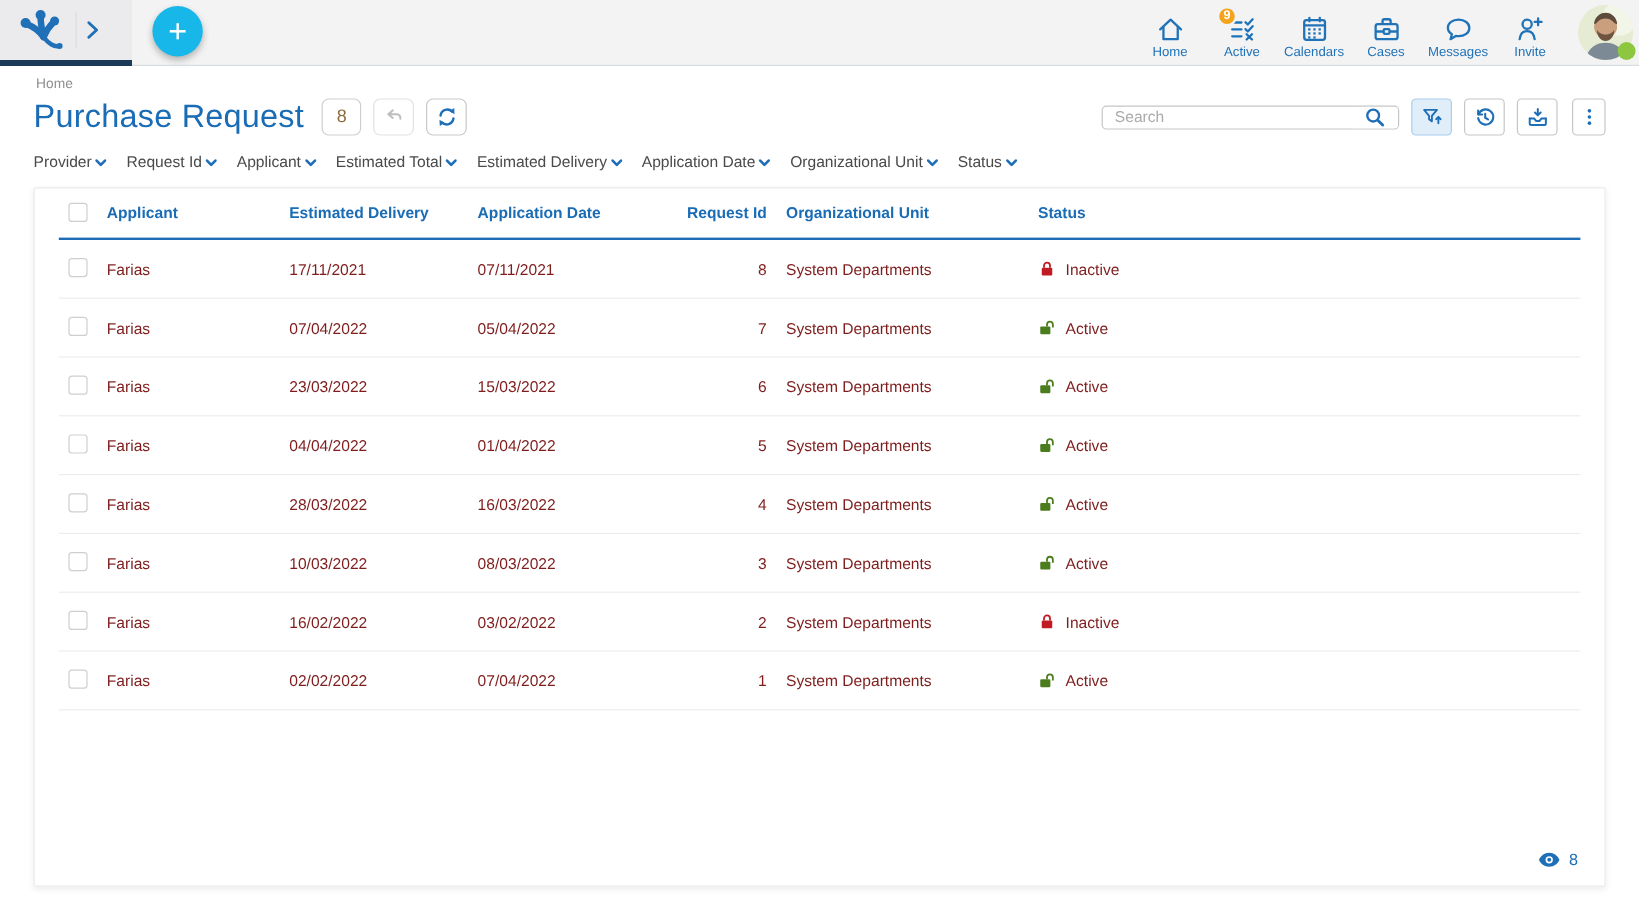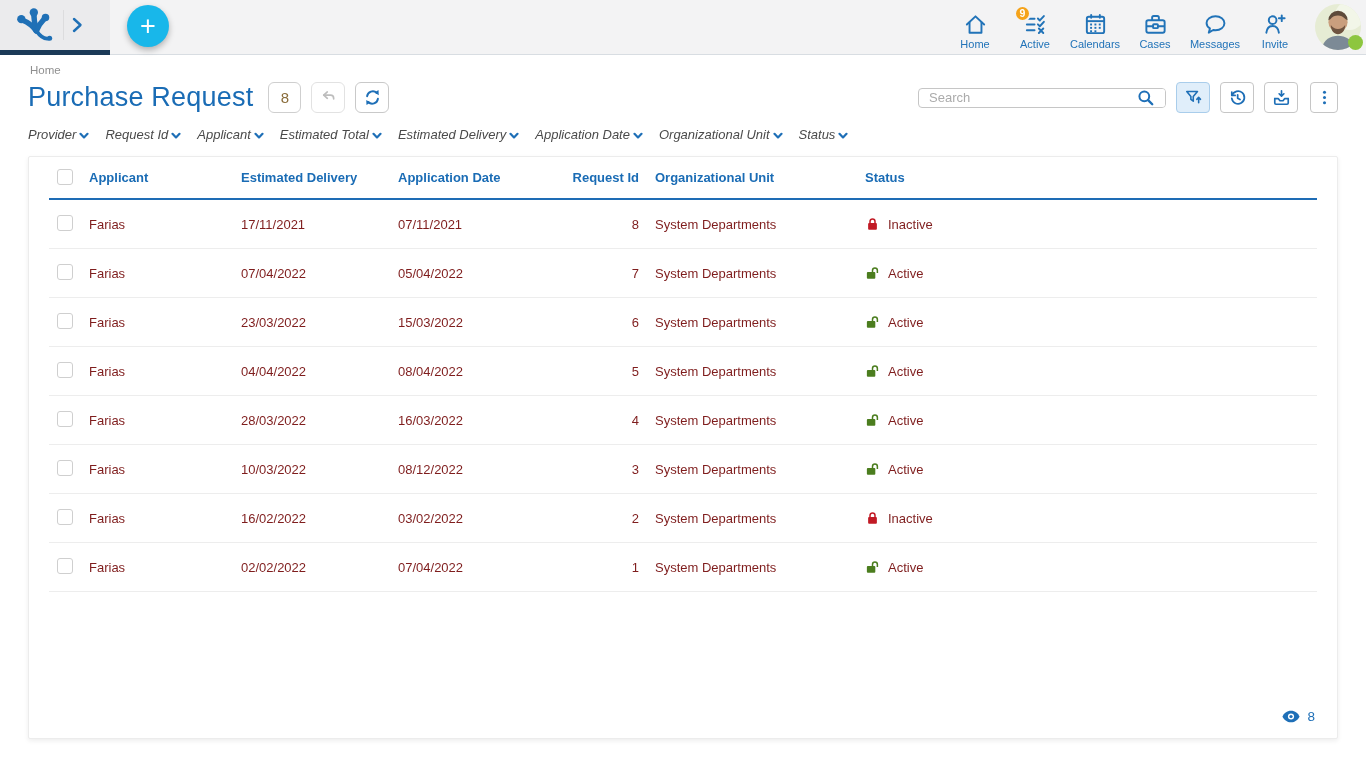--- a/index.html
+++ b/index.html
@@ -94,21 +94,20 @@
   .tool-btn.active-tool { background:#e0eefa; border-color:#a9cdeb; }
   .tool-btn.kebab { width:28px; margin-left:12px; }
   .tool-btn svg { width:19px; height:19px; }
 
   
   .filters { display:flex; align-items:center; gap:16px; padding:13px 28px 0 28px; }
   .filter-chip {
     display:inline-flex; align-items:center; gap:3px; cursor:pointer;
     font-size:13px; color:#4a4a4a; background:none; border:none; padding:0;
     font-family:"Liberation Sans", sans-serif;
-    font-style:italic;
   }
   .filter-chip svg { width:10px; height:8px; margin-top:2px; }
 
   
   .card {
     margin:14px 28px 0 28px; height:583px; background:#fff;
     border:1px solid #ececec; border-radius:2px;
     box-shadow:0 2px 5px rgba(0,0,0,.07);
     display:flex; flex-direction:column;
   }
@@ -480,21 +479,21 @@
             </svg>
         </span>
         <span>Active</span>
       </div>
     </div>
 
     <div class="trow">
       <div><button class="checkbox"></button></div>
       <div>Farias</div>
       <div>04/04/2022</div>
-      <div>08/04/2022</div>
+      <div>01/04/2022</div>
       <div class="cell-num">5</div>
       <div class="cell-org">System Departments</div>
       <div class="status-cell">
         <span class="lock active">
 
           <svg class="lock-open" viewBox="0 0 24 22">
               <path d="M12 9.5 V6.8 a3.9 3.9 0 0 1 7.8 0 V11" fill="none" stroke="#4b7d1e" stroke-width="2.4"></path>
               <rect x="3" y="9.5" width="13.5" height="10.5" rx="1.5" fill="#4b7d1e"></rect>
             </svg>
         </span>
@@ -518,21 +517,21 @@
             </svg>
         </span>
         <span>Active</span>
       </div>
     </div>
 
     <div class="trow">
       <div><button class="checkbox"></button></div>
       <div>Farias</div>
       <div>10/03/2022</div>
-      <div>08/12/2022</div>
+      <div>08/03/2022</div>
       <div class="cell-num">3</div>
       <div class="cell-org">System Departments</div>
       <div class="status-cell">
         <span class="lock active">
 
           <svg class="lock-open" viewBox="0 0 24 22">
               <path d="M12 9.5 V6.8 a3.9 3.9 0 0 1 7.8 0 V11" fill="none" stroke="#4b7d1e" stroke-width="2.4"></path>
               <rect x="3" y="9.5" width="13.5" height="10.5" rx="1.5" fill="#4b7d1e"></rect>
             </svg>
         </span>

